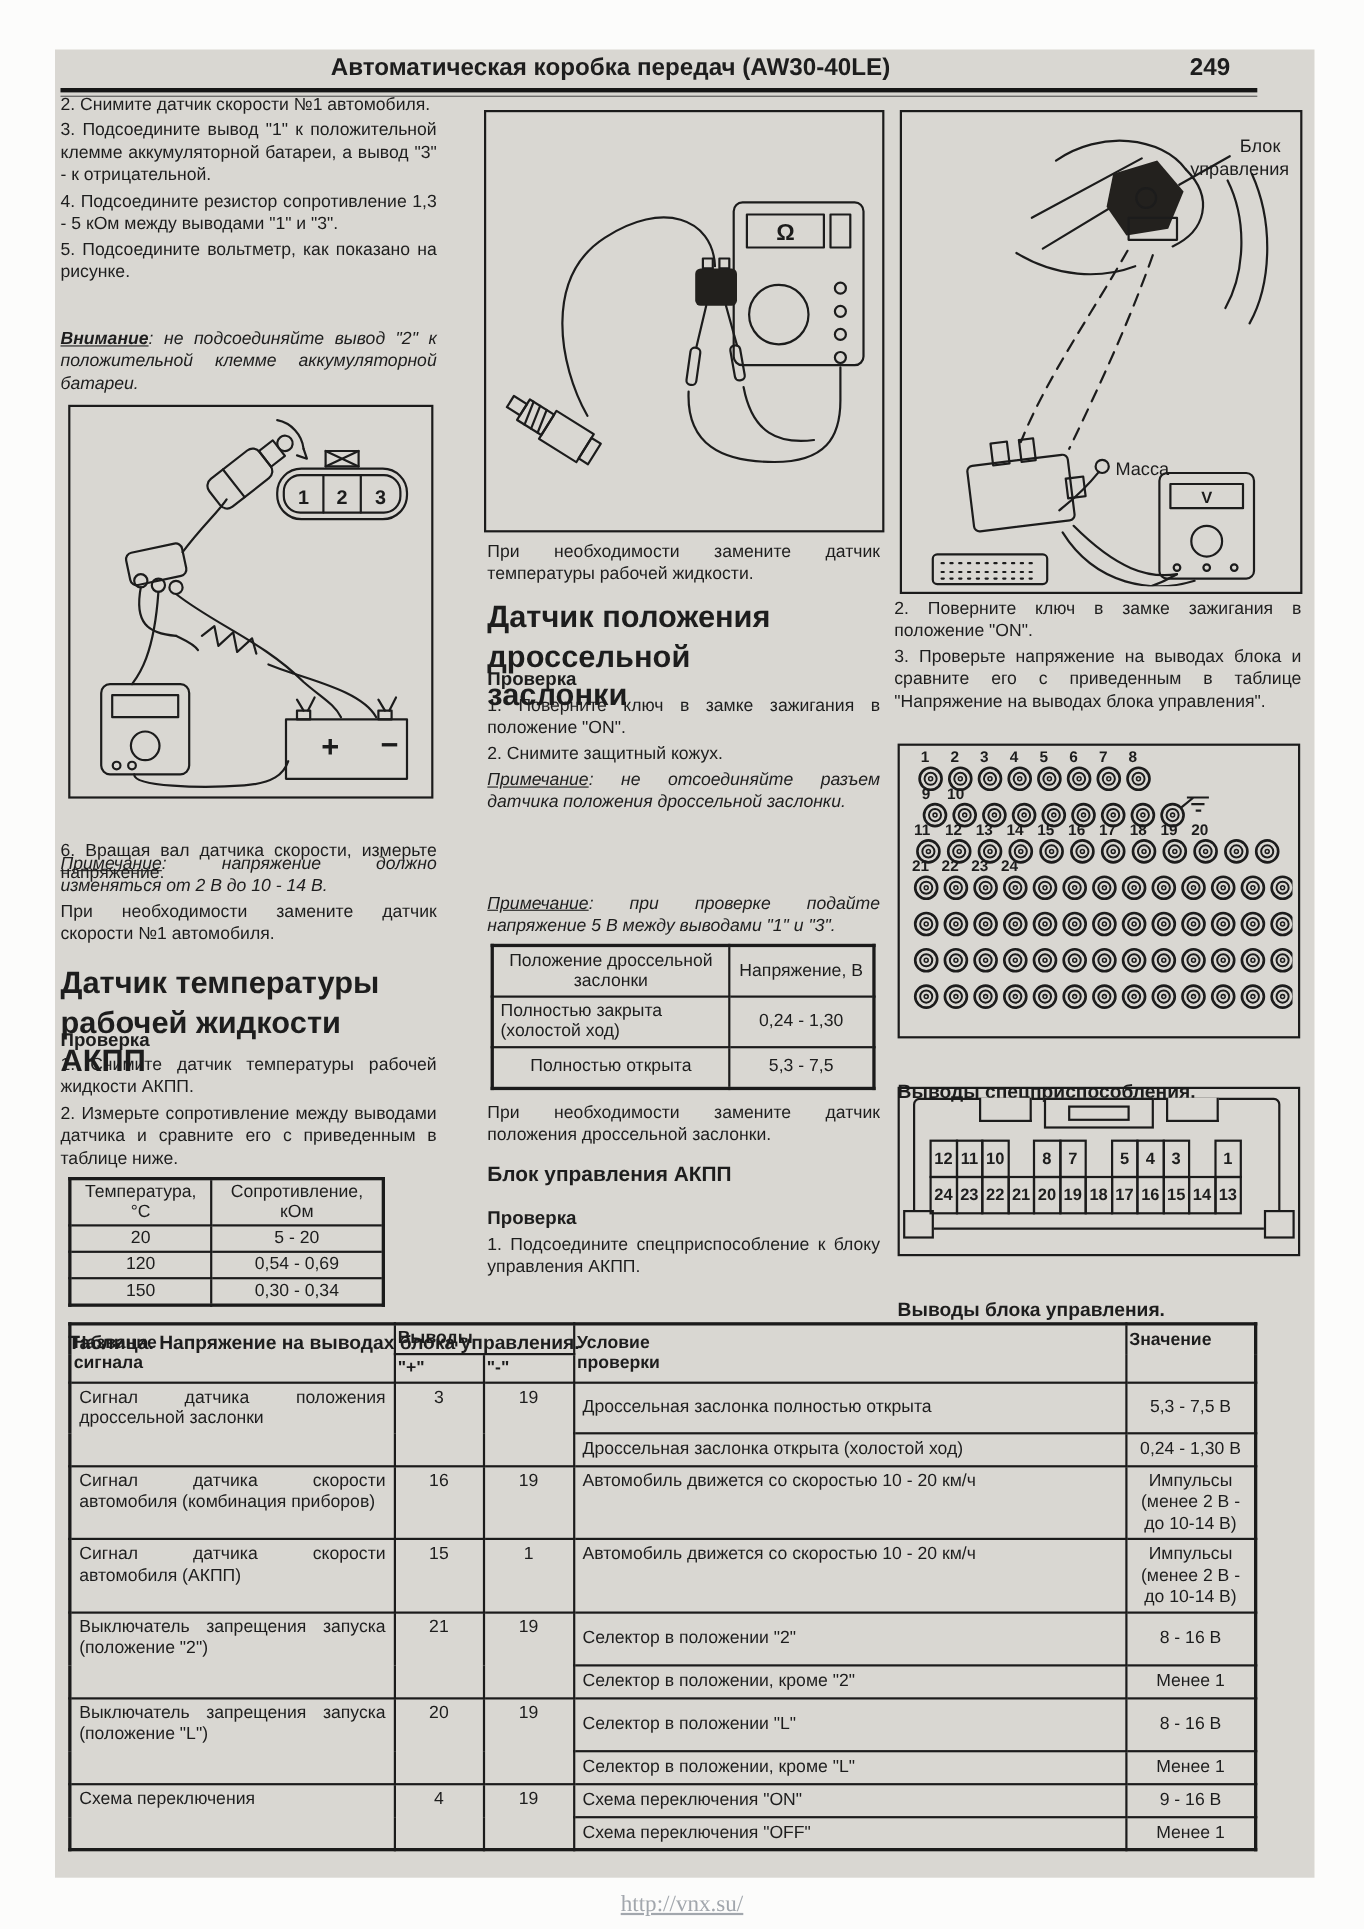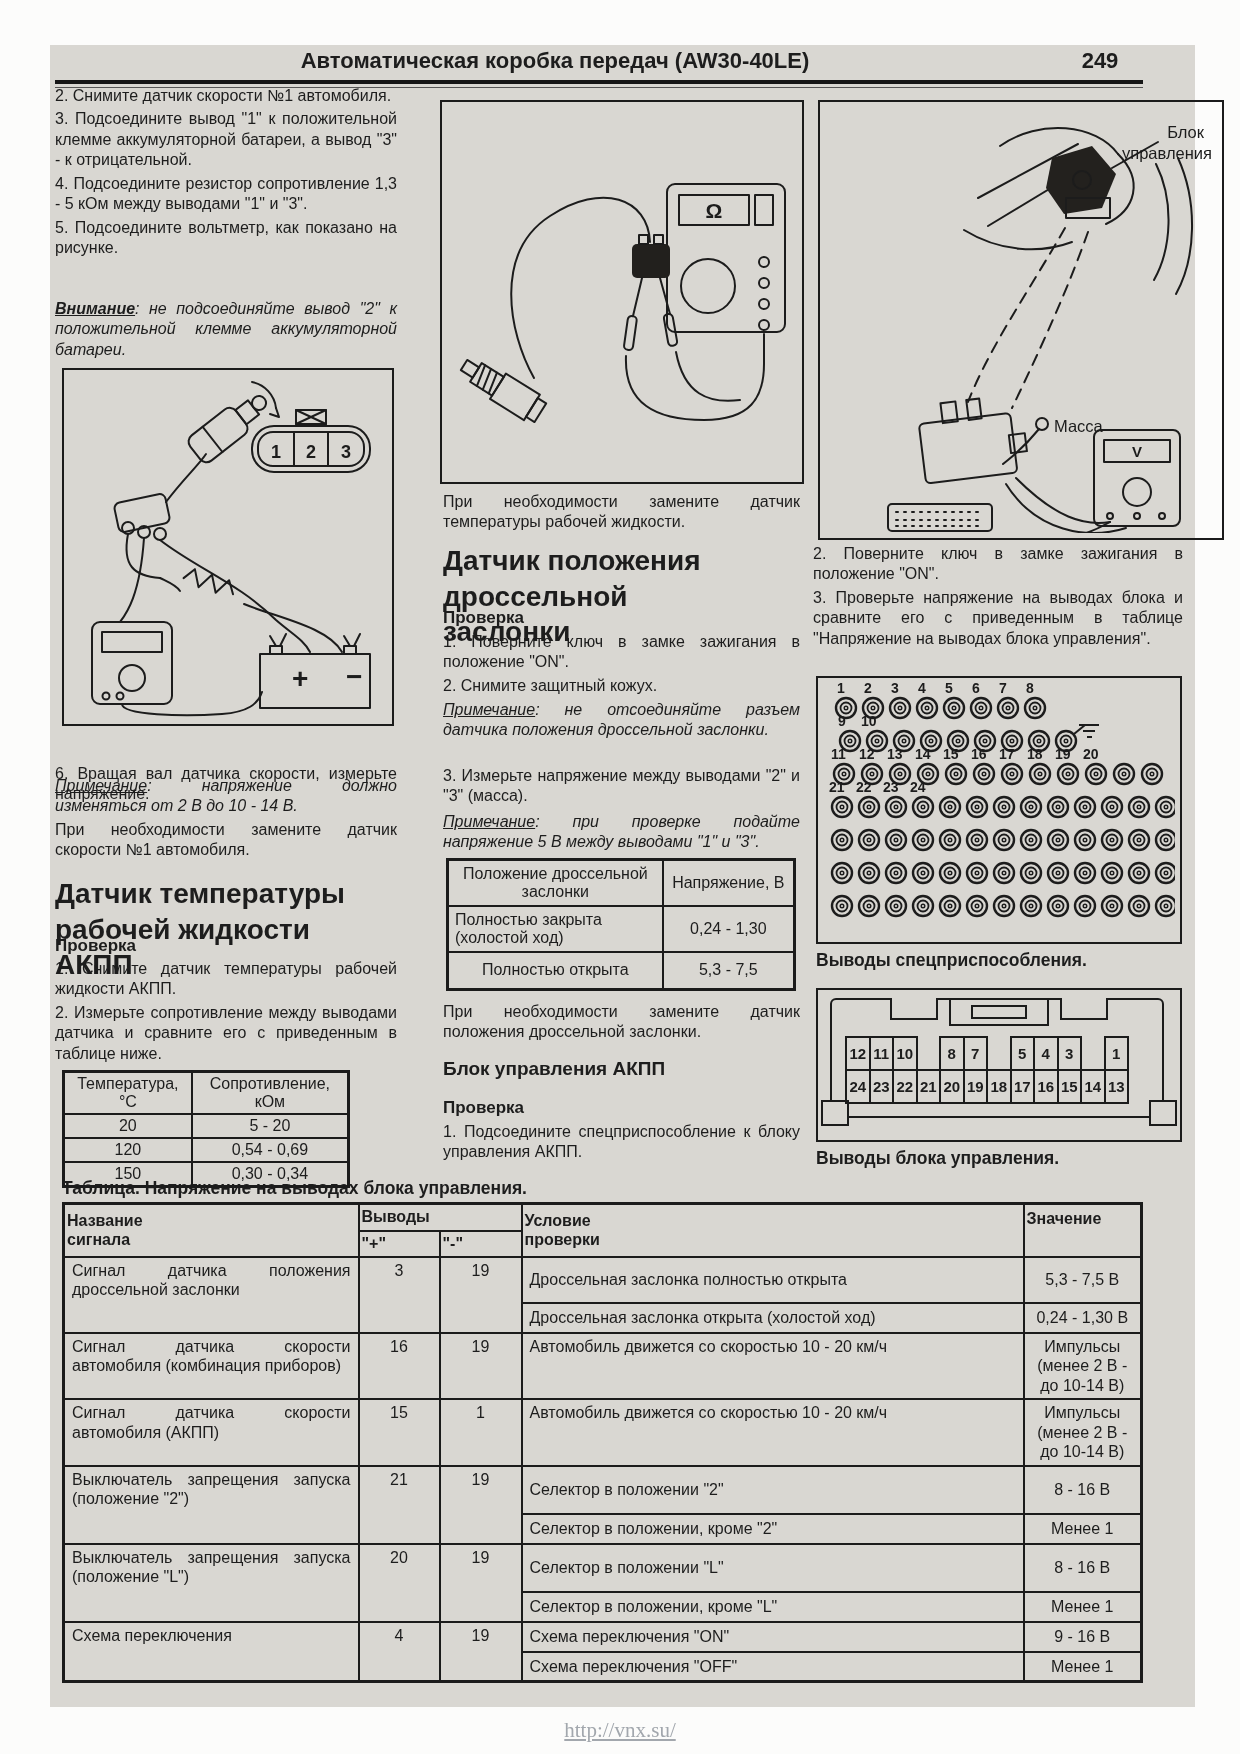--- a/index.html
+++ b/index.html
@@ -8,21 +8,21 @@
   .scan{position:absolute;left:50px;top:45px;width:1145px;height:1662px;background:#d9d7d2;}
   .abs{position:absolute;}
   .txt{font-size:16px;line-height:1.28;text-align:justify;}
   .txt p{margin:0 0 3px 0;}
   .it{font-style:italic;}
   .b{font-weight:bold;}
   .u{text-decoration:underline;}
   .h2{font-size:28px;font-weight:bold;line-height:1.27;}
   .h1{font-size:19px;font-weight:bold;line-height:1.2;}
   .lbl{font-size:17px;font-weight:bold;}
-  .cap{font-size:17.5px;font-weight:bold;}
+  .cap{font-size:17.5px;font-weight:bold;margin-top:32px;}
   .box{position:absolute;border:2.5px solid #1b1b1b;}
   .hdr-title{position:absolute;left:55px;top:48px;width:1000px;text-align:center;font-size:22px;font-weight:bold;}
   .hdr-num{position:absolute;left:1055px;top:48px;width:90px;text-align:center;font-size:22px;font-weight:bold;}
   .rule1{position:absolute;left:55px;top:80px;width:1088px;height:4px;background:#161616;}
   .rule2{position:absolute;left:55px;top:87px;width:1088px;height:1px;background:#555;}
   
   table.mini{border-collapse:collapse;font-size:16px;background:transparent;}
   table.mini td{border:2px solid #1b1b1b;padding:2px 6px;}
   table.mini .hd{font-weight:normal;text-align:center;}
   table.mini{border:3px solid #1b1b1b;}
@@ -216,23 +216,20 @@
   </div>
   <div class="abs h2" style="left:443px;top:543px;width:262px;">Датчик положения дроссельной заслонки</div>
   <div class="abs lbl" style="left:443px;top:608px;">Проверка</div>
   <div class="abs txt" style="left:443px;top:632px;width:357px;">
     <p>1. Поверните ключ в замке зажигания в положение "ON".</p>
     <p>2. Снимите защитный кожух.</p>
   </div>
   <div class="abs txt it" style="left:443px;top:700px;width:357px;">
     <span class="u">Примечание</span><span>: не отсоединяйте разъем датчика положения дроссельной заслонки.</span>
   </div>
-  <div class="abs txt" style="left:443px;top:766px;width:357px;">
-    <p>3. Измерьте напряжение между выводами "2" и "3" (масса).</p>
-  </div>
   <div class="abs txt it" style="left:443px;top:812px;width:357px;">
     <span class="u">Примечание</span><span>: при проверке подайте напряжение 5 В между выводами "1" и "3".</span>
   </div>
 
   <table class="mini abs" style="left:446px;top:858px;width:350px;">
     <tbody>
         <tr style="height:46px;">
       <td class="hd" style="width:62%;">Положение дроссельной заслонки</td>
       <td class="hd">Напряжение, В</td>
     </tr>
@@ -249,21 +246,21 @@
 
   <div class="abs txt" style="left:443px;top:1002px;width:357px;">
     <p>При необходимости замените датчик положения дроссельной заслонки.</p>
   </div>
   <div class="abs h1" style="left:443px;top:1058px;width:360px;">Блок управления АКПП</div>
   <div class="abs lbl" style="left:443px;top:1098px;">Проверка</div>
   <div class="abs txt" style="left:443px;top:1122px;width:357px;">
     <p>1. Подсоедините спецприспособление к блоку управления АКПП.</p>
   </div>
 
-  <div class="box" style="left:818px;top:100px;width:362px;height:436px;padding-left:40px;">
+  <div class="box" style="left:818px;top:100px;width:362px;height:436px;">
     <svg class="diag" width="357" height="431" viewBox="0 0 357 431">
       <g class="st">
         <path d="M140,44 C180,16 236,22 258,52"></path>
         <path d="M258,52 C284,78 276,108 246,122"></path>
         <path d="M118,96 L218,42"></path>
         <path d="M128,124 L224,66"></path>
         <path d="M296,62 C314,98 312,146 294,178"></path>
         <path d="M318,56 C338,100 336,156 316,192"></path>
         <path d="M104,128 C140,150 180,152 212,140"></path>
       </g>

